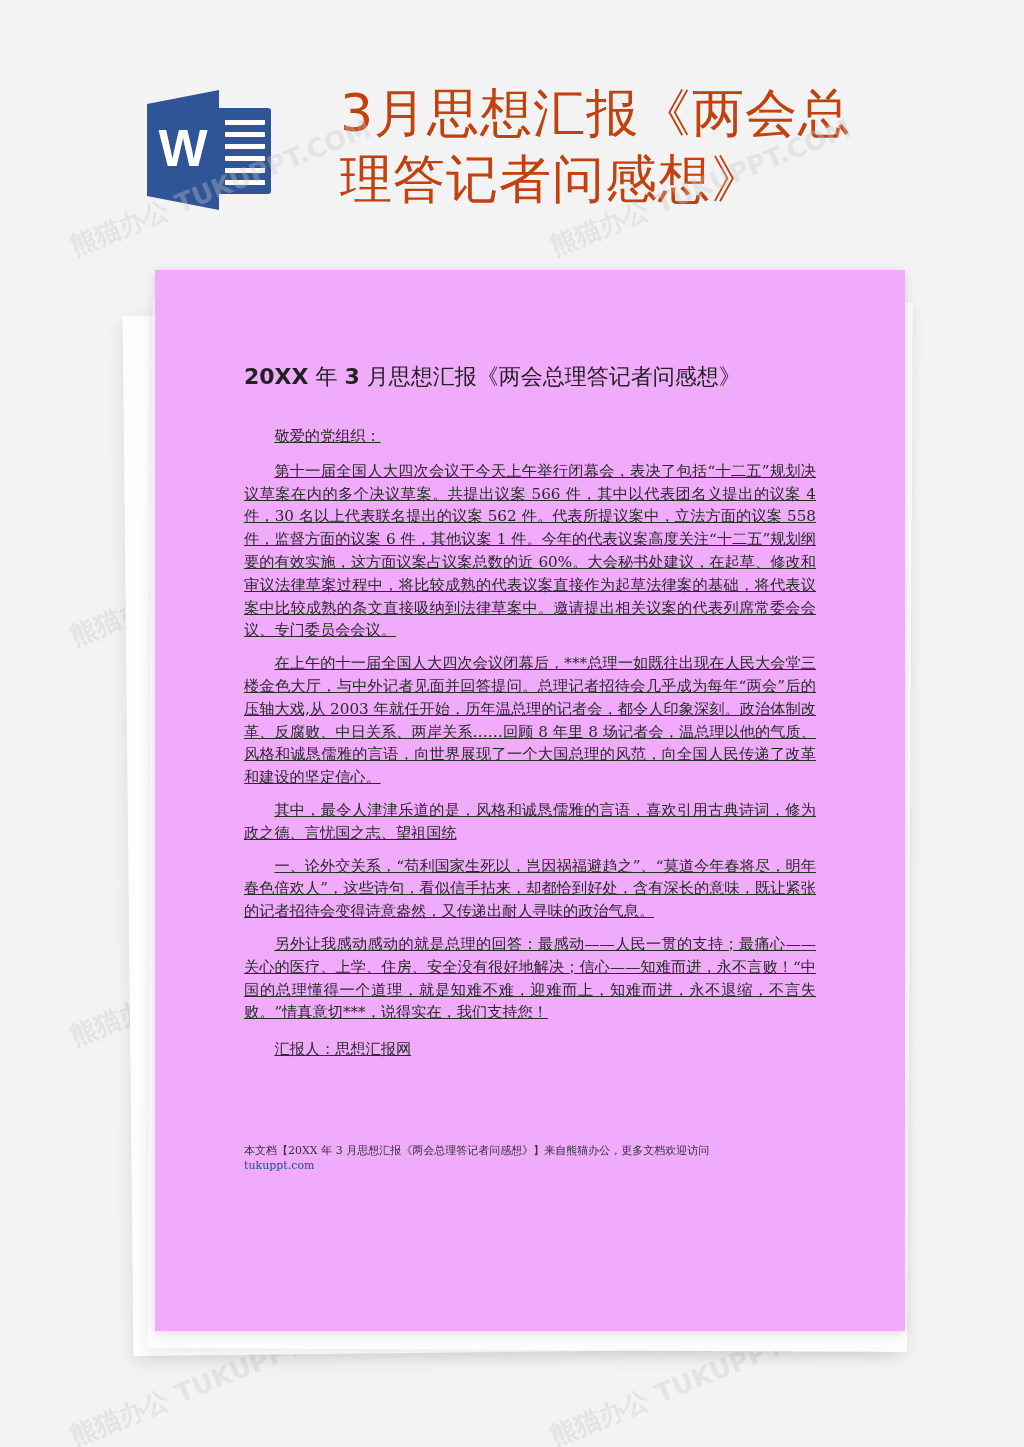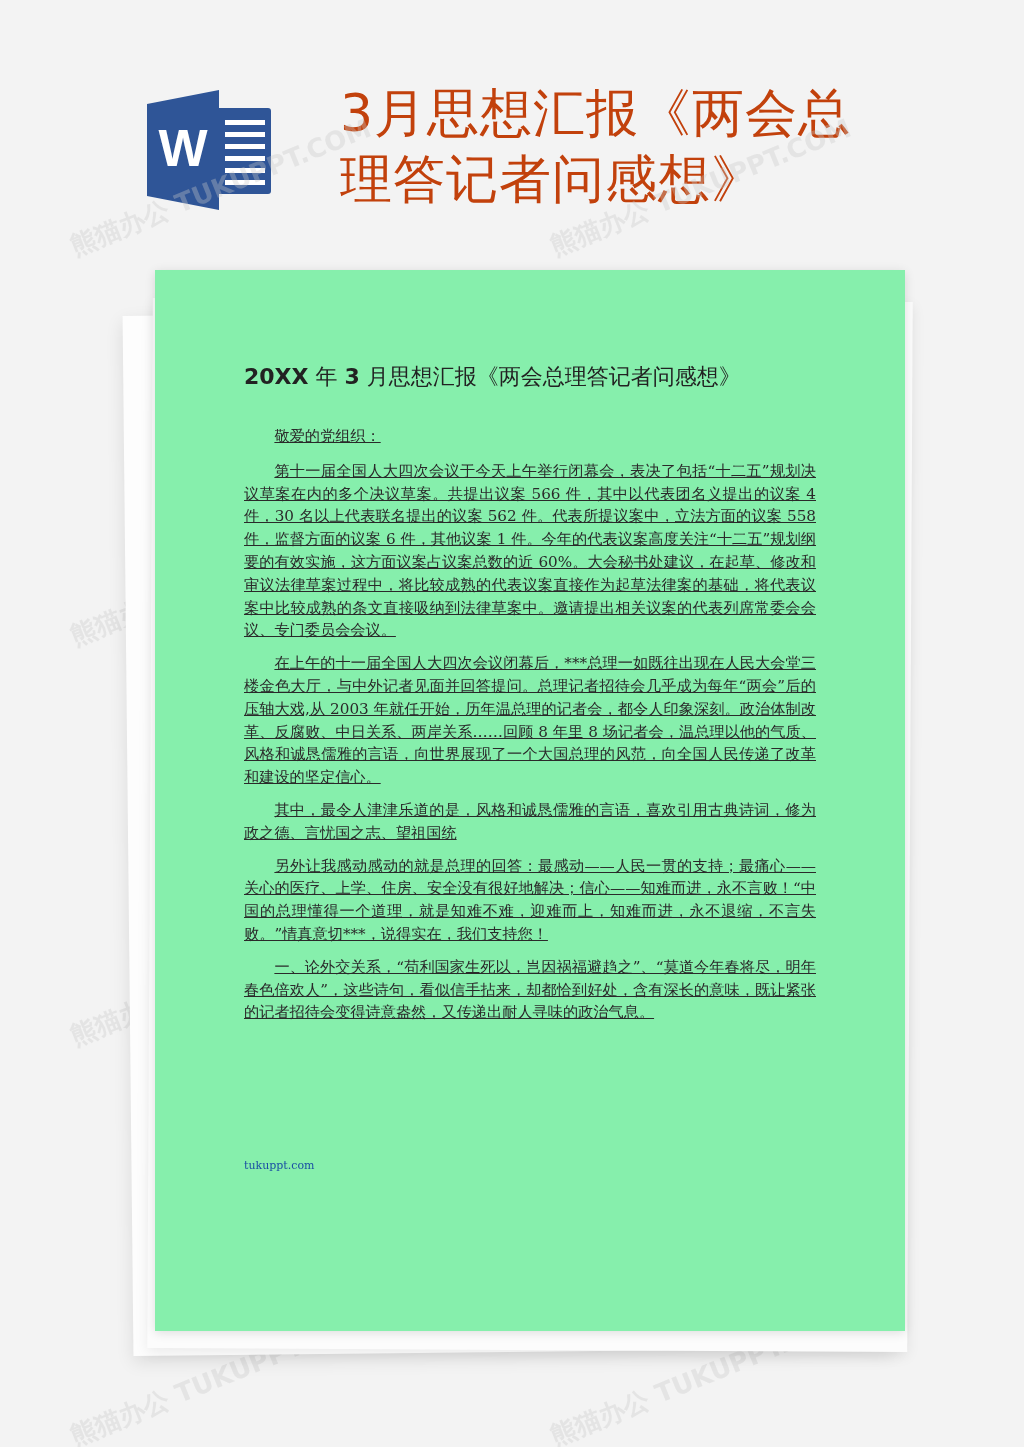--- a/index.html
+++ b/index.html
@@ -19,21 +19,21 @@
     background:#fdfdfd; transform:rotate(-0.6deg);
     box-shadow:0 6px 18px rgba(0,0,0,0.10);
   }
   .back-sheet-2 {
     position:absolute; left:150px; top:300px; width:760px; height:1050px;
     background:#fcfcfc; transform:rotate(0.3deg);
     box-shadow:0 4px 14px rgba(0,0,0,0.08);
   }
   .page {
     position:absolute; left:155px; top:270px; width:750px; height:1061px;
-    background:#86efac; box-shadow:0 2px 10px rgba(0,0,0,0.12);
+    background:#f0abfc; box-shadow:0 2px 10px rgba(0,0,0,0.12);
   }
   .doc-title {
     position:absolute; left:89px; top:92px; width:620px;
     font-size:22px; color:#222; white-space:nowrap;
     font-family: "DejaVu Sans", sans-serif;
   }
   .doc-title b { font-weight:bold; }
   .body-text {
     position:absolute; left:89px; top:155px; width:572px;
     font-family: "DejaVu Serif", "Liberation Serif", serif;
@@ -87,21 +87,22 @@
 <div class="page">
   <div class="doc-title">
     <b>20XX</b><span> 年 </span><b>3</b><span> 月思想汇报《两会总理答记者问感想》</span>
   </div>
 
   <div class="body-text">
     <p class="salutation">敬爱的党组织：</p>
     <p>第十一届全国人大四次会议于今天上午举行闭幕会，表决了包括“十二五”规划决议草案在内的多个决议草案。共提出议案 566 件，其中以代表团名义提出的议案 4 件，30 名以上代表联名提出的议案 562 件。代表所提议案中，立法方面的议案 558 件，监督方面的议案 6 件，其他议案 1 件。今年的代表议案高度关注“十二五”规划纲要的有效实施，这方面议案占议案总数的近 60%。大会秘书处建议，在起草、修改和审议法律草案过程中，将比较成熟的代表议案直接作为起草法律案的基础，将代表议案中比较成熟的条文直接吸纳到法律草案中。邀请提出相关议案的代表列席常委会会议、专门委员会会议。</p>
     <p>在上午的十一届全国人大四次会议闭幕后，***总理一如既往出现在人民大会堂三楼金色大厅，与中外记者见面并回答提问。总理记者招待会几乎成为每年“两会”后的压轴大戏,从 2003 年就任开始，历年温总理的记者会，都令人印象深刻。政治体制改革、反腐败、中日关系、两岸关系……回顾 8 年里 8 场记者会，温总理以他的气质、风格和诚恳儒雅的言语，向世界展现了一个大国总理的风范，向全国人民传递了改革和建设的坚定信心。</p>
     <p>其中，最令人津津乐道的是，风格和诚恳儒雅的言语，喜欢引用古典诗词，修为政之德、言忧国之志、望祖国统</p>
+    <p>一、论外交关系，“苟利国家生死以，岂因祸福避趋之”、“莫道今年春将尽，明年春色倍欢人”，这些诗句，看似信手拈来，却都恰到好处，含有深长的意味，既让紧张的记者招待会变得诗意盎然，又传递出耐人寻味的政治气息。</p>
     <p>另外让我感动感动的就是总理的回答：最感动——人民一贯的支持；最痛心——关心的医疗、上学、住房、安全没有很好地解决；信心——知难而进，永不言败！“中国的总理懂得一个道理，就是知难不难，迎难而上，知难而进，永不退缩，不言失败。”情真意切***，说得实在，我们支持您！</p>
-    <p>一、论外交关系，“苟利国家生死以，岂因祸福避趋之”、“莫道今年春将尽，明年春色倍欢人”，这些诗句，看似信手拈来，却都恰到好处，含有深长的意味，既让紧张的记者招待会变得诗意盎然，又传递出耐人寻味的政治气息。</p>
+    <p class="reporter">汇报人：思想汇报网</p>
   </div>
 
   <div class="footer-note">
-    <br>
+    <span>本文档【20XX 年 3 月思想汇报《两会总理答记者问感想》】来自熊猫办公，更多文档欢迎访问</span><br>
     <a>tukuppt.com</a>
   </div>
 </div>
 
 </body></html>

